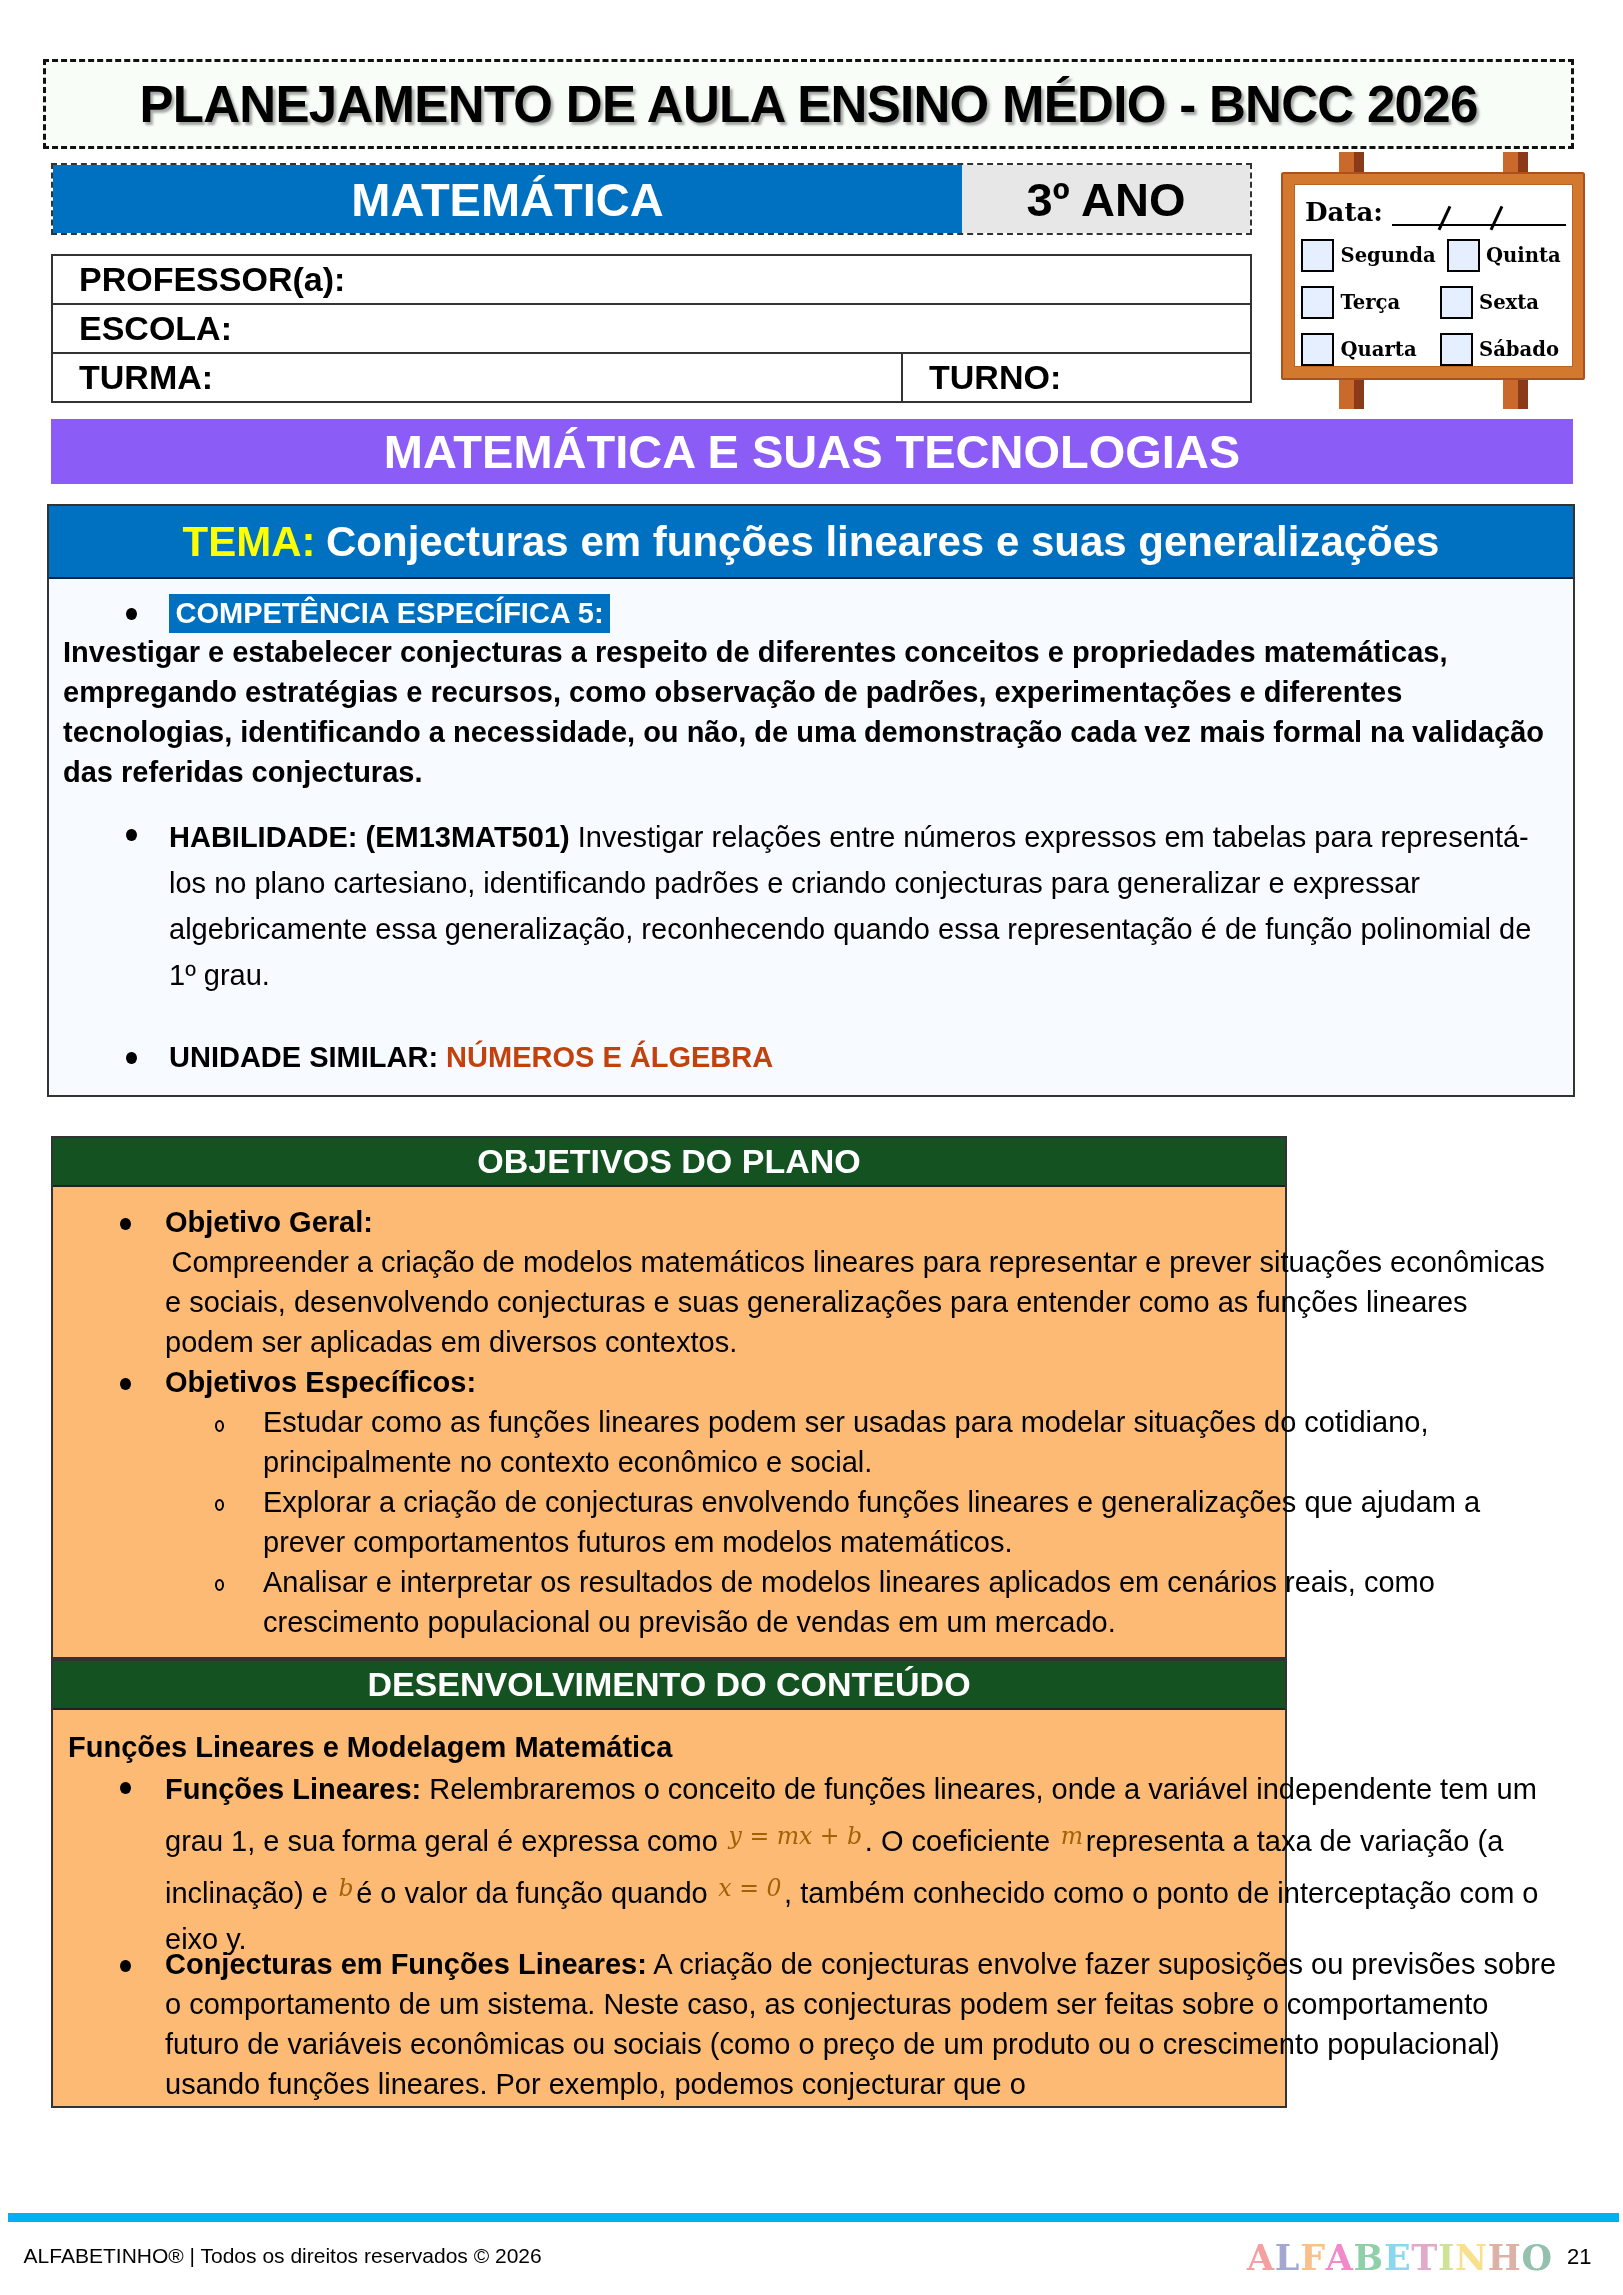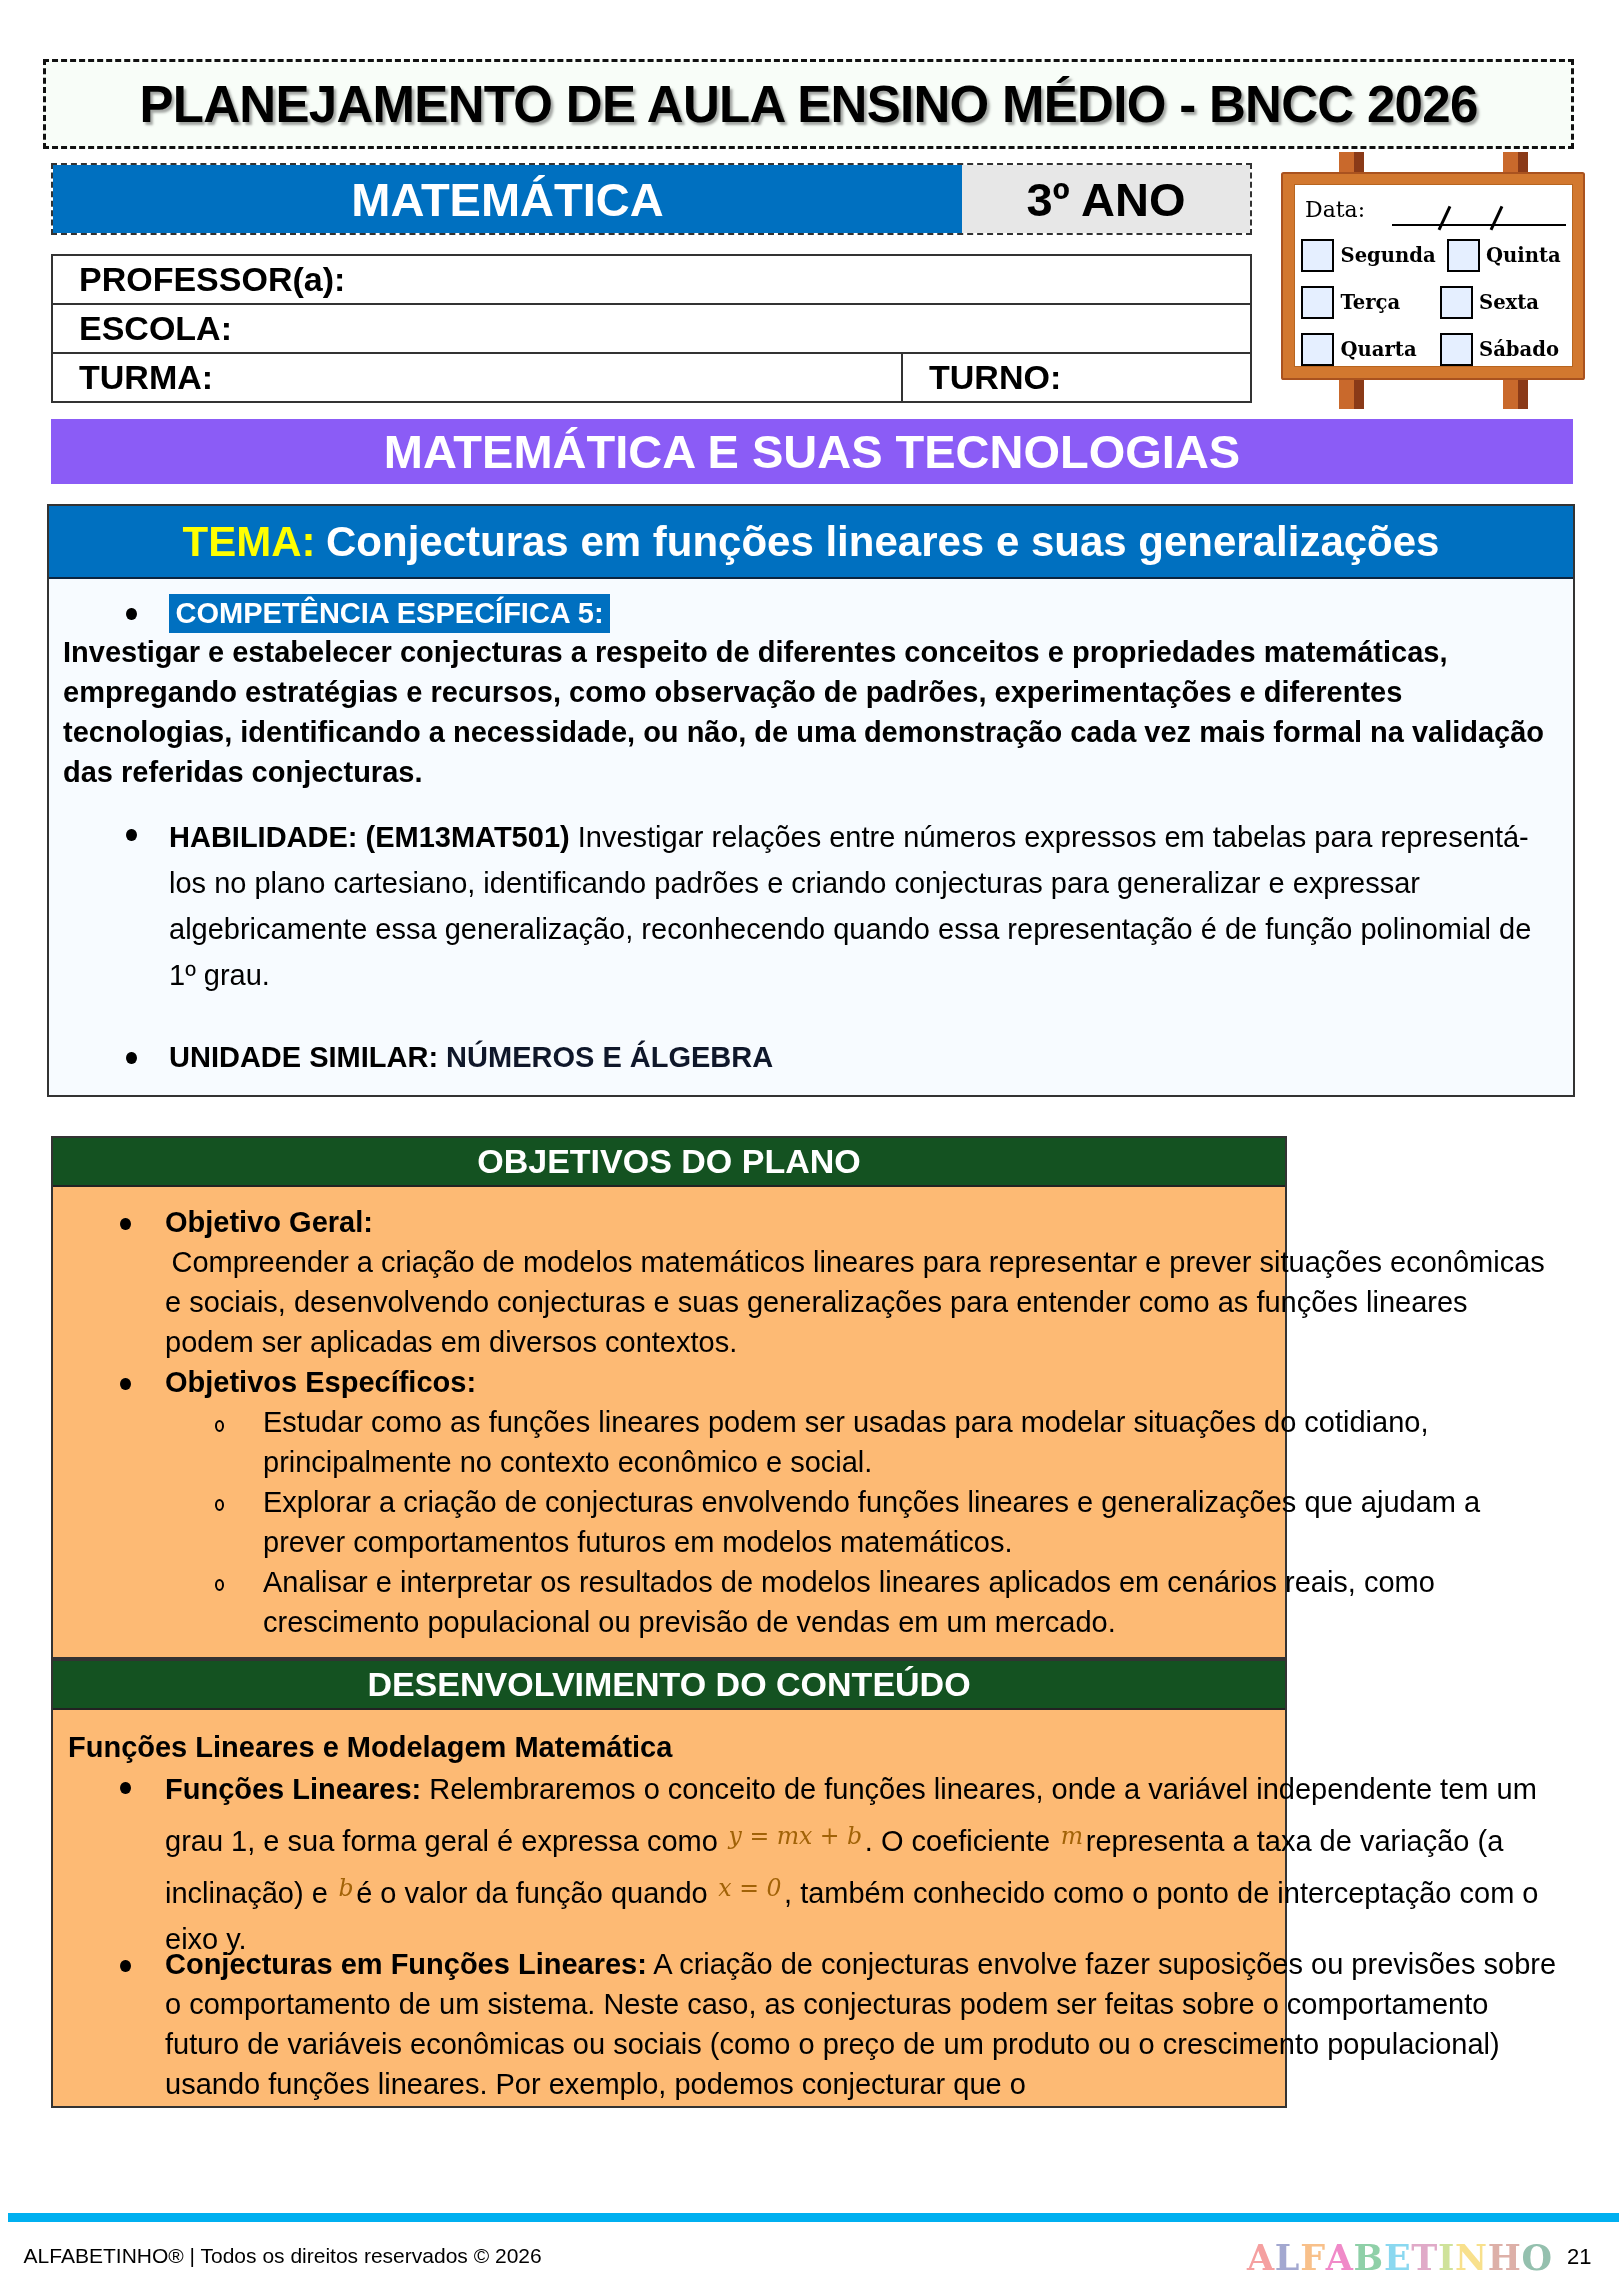--- a/index.html
+++ b/index.html
@@ -20,40 +20,40 @@
   .info-row { height: 47px; border-bottom: 2px solid #333; display: flex; align-items: center; font-family: "Liberation Sans", sans-serif; font-weight: 700; font-size: 34px; }
   .info-row:last-child { border-bottom: none; }
   .info-row .cell { padding-left: 26px; height: 100%; display: flex; align-items: center; box-sizing: border-box; }
   .info-row .cell.left { width: 850px; border-right: 2px solid #333; }
 
   
   .board { left: 1281px; top: 152px; width: 304px; height: 258px; }
   .board .leg { position: absolute; width: 25px; background: linear-gradient(90deg, #c9692c 0 60%, #8a3a18 60% 100%); }
   .board .frame { position: absolute; left: 0; top: 19.6px; width: 304px; height: 208px; background: #d2782f; border: 2px solid #a9521f; box-sizing: border-box; border-radius: 2.6px; }
   .board .inner { position: absolute; left: 10.5px; top: 10.5px; right: 10.5px; bottom: 10.5px; background: #fff; border: 1.3px solid #b7651f; }
-  .board .data-line { position: absolute; left: 10.5px; top: 11.8px; font-family: "DejaVu Serif", serif; font-weight: 400; font-size: 22px; }
+  .board .data-line { position: absolute; left: 10.5px; top: 11.8px; font-family: "DejaVu Serif", serif; font-weight: 700; font-size: 26px; }
   .board .data-blank { position: absolute; left: 97px; top: 39px; width: 174px; border-bottom: 2.6px solid #000; }
   .board .slash { position: absolute; top: 19.6px; width: 2.6px; height: 26px; background: #000; transform: rotate(25deg); }
   .board .day { position: absolute; display: flex; align-items: center; font-family: "DejaVu Serif", serif; font-weight: 700; font-size: 19.6px; }
   .board .box { width: 33px; height: 33px; border: 2px solid #000; background: #e5efff; margin-right: 6.5px; box-sizing: border-box; }
 
   
   .area-banner { left: 51px; top: 419px; width: 1522px; height: 65px; background: #8b5cf6; color: #fff; display: flex; align-items: center; justify-content: center; font-family: "Liberation Sans", sans-serif; font-weight: 700; font-size: 47px; }
 
   
   .tema-section { left: 47px; top: 504px; width: 1528px; height: 593px; border: 2px solid #333; background: #f7fbff; }
   .tema-header { height: 71px; background: #0070c0; border-bottom: 2.6px solid #0b2540; display: flex; align-items: center; justify-content: center; font-family: "Liberation Sans", sans-serif; font-weight: 700; font-size: 42px; color: #fff; white-space: nowrap; }
   .tema-label { color: #ffff00; margin-right: 10.5px; }
   .dot { position: absolute; width: 10.5px; height: 11.8px; border-radius: 50%; background: #000; }
   .comp-badge { position: absolute; left: 169px; top: 594px; height: 39px; padding: 0 6.5px; background: #0070c0; color: #fff; font-family: "Liberation Sans", sans-serif; font-weight: 700; font-size: 29px; line-height: 39px; white-space: nowrap; }
   .comp-text { position: absolute; left: 63px; top: 632px; width: 1505px; font-family: "Liberation Sans", sans-serif; font-weight: 700; font-size: 29px; line-height: 40px; }
   .hab-text { position: absolute; left: 169px; top: 814px; width: 1393px; font-family: "Liberation Sans", sans-serif; font-size: 29px; line-height: 46px; }
   .hab-text b { font-weight: 700; }
   .unid-text { position: absolute; left: 169px; top: 1038px; font-family: "Liberation Sans", sans-serif; font-weight: 700; font-size: 29px; line-height: 39px; white-space: nowrap; }
-  .unid-value { color: #0f172a; }
+  .unid-value { color: #c2410c; }
 
   
   .section-box { left: 51px; width: 1236px; border: 2px solid #333; background: #fdba74; }
   .green-header { height: 47px; background: #145221; border-bottom: 2.6px solid #222; color: #fff; display: flex; align-items: center; justify-content: center; font-family: "Liberation Sans", sans-serif; font-weight: 700; font-size: 34px; }
   .obj-box { top: 1136px; height: 523px; }
   .body-text { position: absolute; font-family: "Liberation Sans", sans-serif; font-size: 29px; line-height: 40px; }
   .body-text b { font-weight: 700; }
   .ring { position: absolute; width: 9.2px; height: 11.8px; border: 2px solid #000; border-radius: 50%; box-sizing: border-box; }
 
   .dev-box { top: 1659px; height: 449px; }

